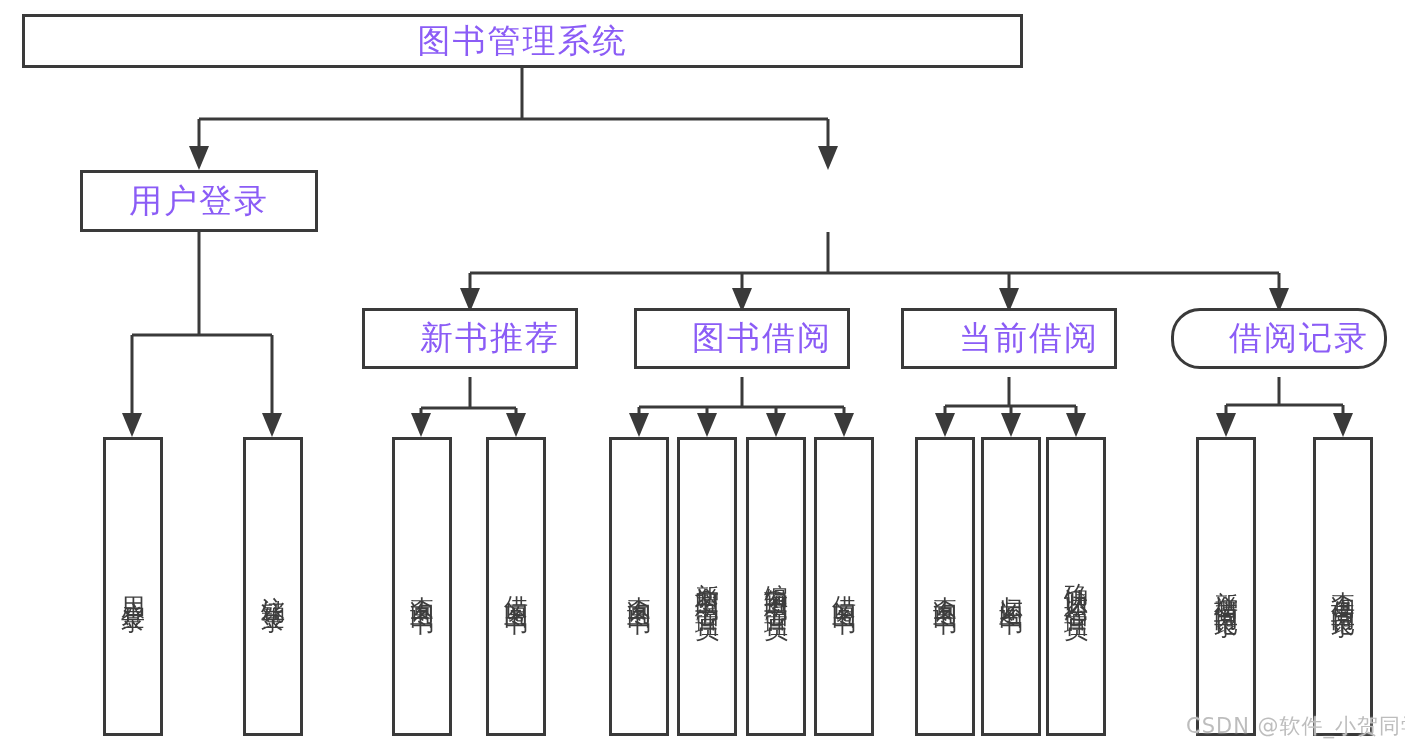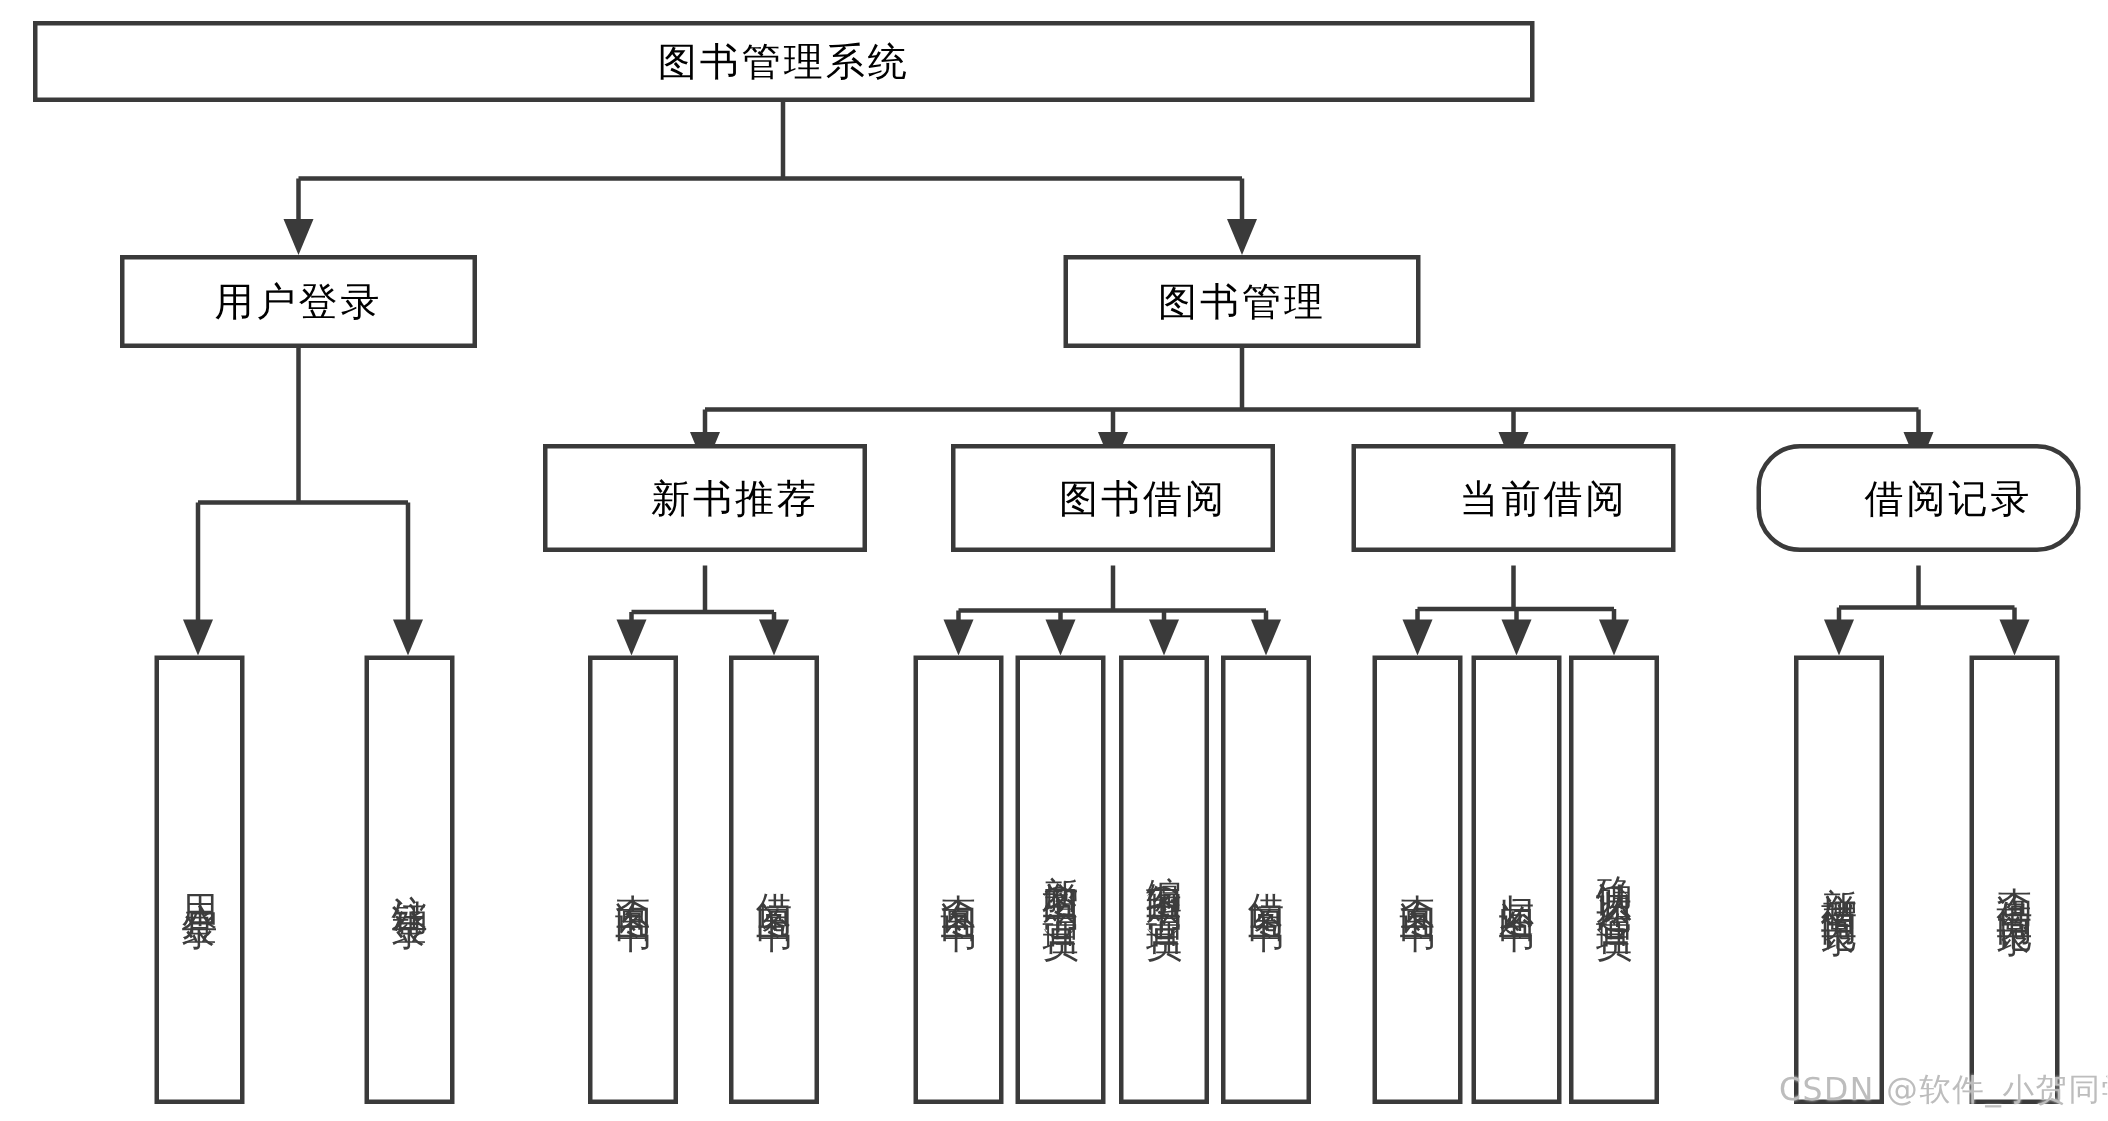--- a/index.html
+++ b/index.html
@@ -7,33 +7,33 @@
     position:relative;width:1405px;height:747px;background:#ffffff;overflow:hidden;
     font-family:"DejaVu Sans","Liberation Sans",sans-serif;color:#3d3d3d;
   }
   .stage *{box-sizing:border-box;}
   svg.connectors{position:absolute;left:0;top:0;pointer-events:none;}
   .box{
     position:absolute;background:#ffffff;border:3px solid #3a3a3a;
     display:flex;align-items:center;justify-content:center;
   }
   .box.h .label{
-    font-size:26px;letter-spacing:2px;white-space:nowrap;color:#000000;
+    font-size:33px;letter-spacing:2px;white-space:nowrap;color:#8b5cf6;
   }
   .box.v .label{
     writing-mode:vertical-rl;text-orientation:mixed;
     font-size:24px;letter-spacing:5px;line-height:1;color:#3d3d3d;white-space:nowrap;
   }
   
   .n-root{left:22px;top:14px;width:1001px;height:54px;}
   
   .n-userlogin{left:80px;top:170px;width:238px;height:62px;}
   .n-bookmgmt{left:709px;top:170px;width:238px;height:62px;}
   
-  .lv3{top:296px;height:72px;width:216px;padding-left:40px;}
+  .lv3{top:308px;height:61px;width:216px;padding-left:40px;}
   .n-newrec{left:362px;}
   .n-borrowmod{left:634px;}
   .n-current{left:901px;}
   .n-records{left:1171px;border-radius:29px;}
   
   .leaf{top:437px;height:299px;width:60px;}
   .lf1{left:103px;}  .lf2{left:243px;}
   .lf3{left:392px;}  .lf4{left:486px;}
   .lf5{left:609px;}  .lf6{left:677px;}
   .lf7{left:746px;}  .lf8{left:814px;}
@@ -90,23 +90,20 @@
     </g>
   </svg>
 
   <div class="box h n-root">
     <span class="label">图书管理系统</span>
   </div>
 
   <div class="box h n-userlogin">
     <span class="label">用户登录</span>
   </div>
-  <div class="box h n-bookmgmt">
-    <span class="label">图书管理</span>
-  </div>
 
   <div class="box h lv3 n-newrec">
     <span class="label">新书推荐</span>
   </div>
   <div class="box h lv3 n-borrowmod">
     <span class="label">图书借阅</span>
   </div>
   <div class="box h lv3 n-current">
     <span class="label">当前借阅</span>
   </div>

